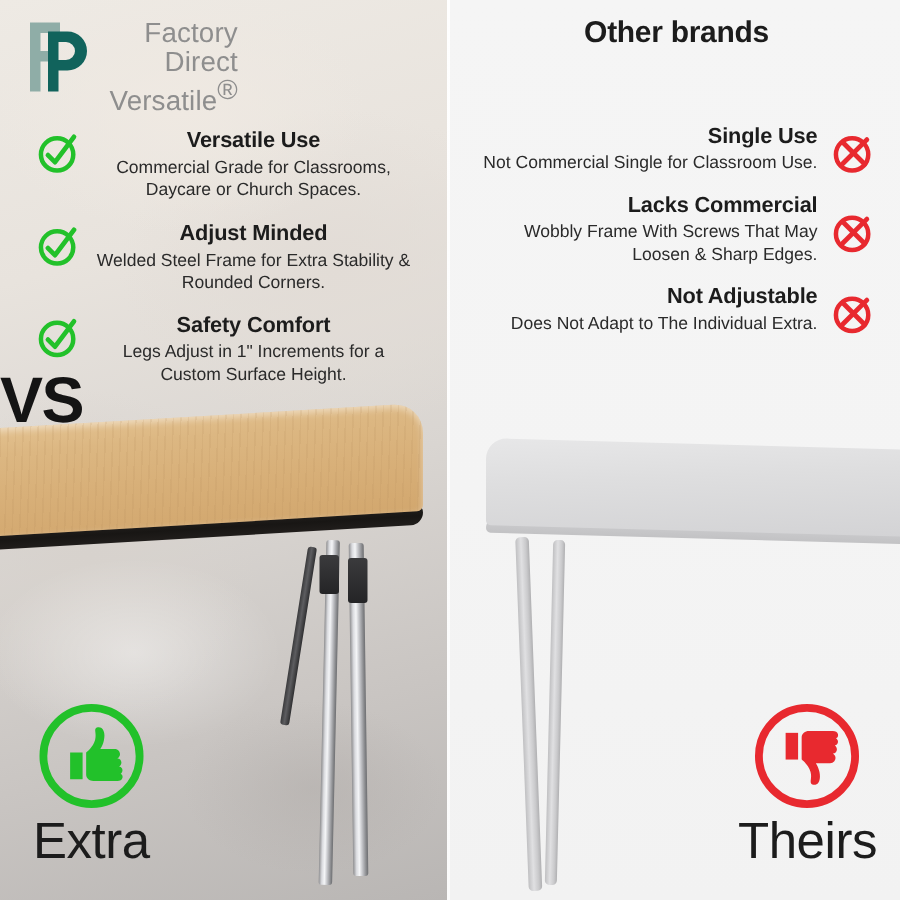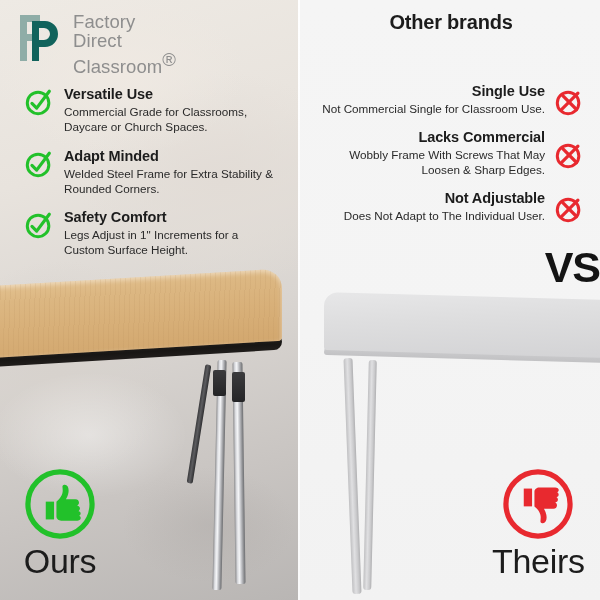--- a/index.html
+++ b/index.html
@@ -56,40 +56,42 @@
     display: flex;
     align-items: flex-start;
     gap: 9px;
   }
   .logo-mark { width: 46px; height: 52px; flex: none; }
   .logo-words {
     display: flex;
     flex-direction: column;
     line-height: 1.02;
     padding-top: 1px;
+    text-align: right;
   }
   .logo-words span {
     font-size: 18.5px;
     color: #8e8e8e;
     letter-spacing: 0.1px;
     font-weight: 400;
   }
   .logo-reg { font-size: 7px; vertical-align: super; }
 
   
   .features-left {
     position: absolute;
     left: 24px; top: 86px;
     width: 250px;
   }
   .feat {
     display: flex;
     align-items: flex-start;
     gap: 10px;
     margin-bottom: 13px;
+    text-align: center;
   }
   .feat-icon { flex: none; width: 30px; height: 30px; margin-top: 1px; }
   .feat-txt { flex: 1; }
   .feat-title {
     font-size: 14.5px;
     font-weight: bold;
     color: #1c1c1c;
     line-height: 1.18;
     letter-spacing: -0.1px;
   }
@@ -124,21 +126,21 @@
     margin-bottom: 12px;
   }
   .feat-r .feat-txt { text-align: right; }
   .feat-r .feat-icon { order: 2; margin-top: 4px; }
 
   
   .vs-label {
     position: absolute;
     left: 0; top: 243px;
     width: 600px;
-    text-align: right;
+    text-align: left;
     font-size: 43px;
     font-weight: bold;
     color: #141414;
     letter-spacing: -1px;
   }
 
   
   .table-ours { position: absolute; left: -10px; top: 286px; width: 300px; height: 314px; }
   .ours-top {
     position: absolute; left: 0; top: 0;
@@ -261,21 +263,21 @@
   <div class="panel-divider"></div>
 
   <div class="logo-block">
     <svg class="logo-mark" viewBox="0 0 46 52">
       <path d="M2 3 H22 V10 H9 V22 H20 V29 H9 V49 H2 Z" fill="#8fada7"></path>
       <path d="M14 9 H27 A13 13 0 0 1 27 35 H21 V49 H14 Z M21 16 V28 H26 A6 6 0 0 0 26 16 Z" fill="#11635c"></path>
     </svg>
     <div class="logo-words">
       <span>Factory</span>
       <span>Direct</span>
-      <span><span>Classroom</span><span class="logo-reg">®</span></span>
+      <span><span>Versatile</span><span class="logo-reg">®</span></span>
     </div>
   </div>
 
   <div class="features-left">
 
     <div class="feat">
       <svg class="feat-icon" viewBox="0 0 32 32">
         <circle cx="15" cy="17" r="11.5" fill="none" stroke="#22c12a" stroke-width="3.2"></circle>
         <path d="M8.5 17.5 L13.5 22.5 L27 4.5" fill="none" stroke="#22c12a" stroke-width="3.4" stroke-linecap="round" stroke-linejoin="round"></path>
       </svg>
@@ -284,21 +286,21 @@
         <div class="feat-desc">Commercial Grade for Classrooms, Daycare or Church Spaces.</div>
       </div>
     </div>
 
     <div class="feat">
       <svg class="feat-icon" viewBox="0 0 32 32">
         <circle cx="15" cy="17" r="11.5" fill="none" stroke="#22c12a" stroke-width="3.2"></circle>
         <path d="M8.5 17.5 L13.5 22.5 L27 4.5" fill="none" stroke="#22c12a" stroke-width="3.4" stroke-linecap="round" stroke-linejoin="round"></path>
       </svg>
       <div class="feat-txt">
-        <div class="feat-title">Adapt Minded</div>
+        <div class="feat-title">Adjust Minded</div>
         <div class="feat-desc">Welded Steel Frame for Extra Stability &amp; Rounded Corners.</div>
       </div>
     </div>
 
     <div class="feat">
       <svg class="feat-icon" viewBox="0 0 32 32">
         <circle cx="15" cy="17" r="11.5" fill="none" stroke="#22c12a" stroke-width="3.2"></circle>
         <path d="M8.5 17.5 L13.5 22.5 L27 4.5" fill="none" stroke="#22c12a" stroke-width="3.4" stroke-linecap="round" stroke-linejoin="round"></path>
       </svg>
       <div class="feat-txt">
@@ -338,35 +340,35 @@
     </div>
 
     <div class="feat-r">
       <svg class="feat-icon" viewBox="0 0 32 32">
         <circle cx="15" cy="17" r="11.5" fill="none" stroke="#e8292f" stroke-width="3.2"></circle>
         <path d="M8.5 23.5 L25.5 6.5" fill="none" stroke="#e8292f" stroke-width="3.4" stroke-linecap="round"></path>
         <path d="M8.5 8.5 L24 24" fill="none" stroke="#e8292f" stroke-width="3.4" stroke-linecap="round"></path>
       </svg>
       <div class="feat-txt">
         <div class="feat-title">Not Adjustable</div>
-        <div class="feat-desc">Does Not Adapt to The Individual User.</div>
+        <div class="feat-desc">Does Not Adapt to The Individual Extra.</div>
       </div>
     </div>
 
   </div>
 
   <div class="vs-label">VS</div>
 
   <div class="verdict verdict-ours">
     <svg class="verdict-icon" viewBox="0 0 64 64">
       <circle cx="32" cy="32" r="27" fill="none" stroke="#22c12a" stroke-width="4.4"></circle>
       <path d="M27 30 L27 45 L20 45 L20 30 Z" fill="#22c12a"></path>
       <path d="M29 30 C29 30 33 27 34 23 C35 19 33 17 35 16 C38 15 40 18 39 23 C38.4 26 37 28 37 28 L45 28 C47 28 48 29.5 48 31 C48 32.5 46.5 33.4 46.5 33.4 C48 33.4 48.8 34.6 48.8 35.8 C48.8 37 47.6 38 47.6 38 C48.8 38 49.4 39 49.4 40.1 C49.4 41.2 48.3 42 48.3 42 C49.2 42.3 49.6 43.2 49.4 44.2 C49.1 45.4 48 46 46.5 46 L33 46 C31 46 29 44.5 29 42.5 Z" fill="#22c12a"></path>
     </svg>
-    <div class="verdict-label">Ours</div>
+    <div class="verdict-label">Extra</div>
   </div>
 
   <div class="verdict verdict-theirs">
     <svg class="verdict-icon" viewBox="0 0 64 64">
       <circle cx="32" cy="32" r="27" fill="none" stroke="#e8292f" stroke-width="4.4"></circle>
       <path d="M27 19 L27 34 L20 34 L20 19 Z" fill="#e8292f"></path>
       <path d="M29 34 C29 34 33 37 34 41 C35 45 33 47 35 48 C38 49 40 46 39 41 C38.4 38 37 36 37 36 L45 36 C47 36 48 34.5 48 33 C48 31.5 46.5 30.6 46.5 30.6 C48 30.6 48.8 29.4 48.8 28.2 C48.8 27 47.6 26 47.6 26 C48.8 26 49.4 25 49.4 23.9 C49.4 22.8 48.3 22 48.3 22 C49.2 21.7 49.6 20.8 49.4 19.8 C49.1 18.6 48 18 46.5 18 L33 18 C31 18 29 19.5 29 21.5 Z" fill="#e8292f"></path>
     </svg>
     <div class="verdict-label">Theirs</div>
   </div>

